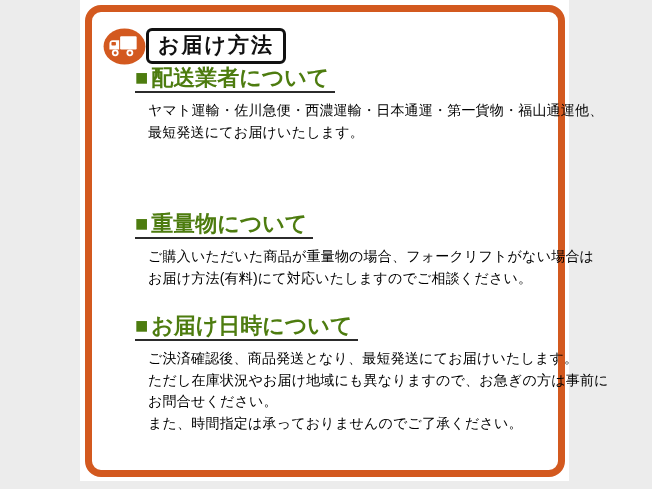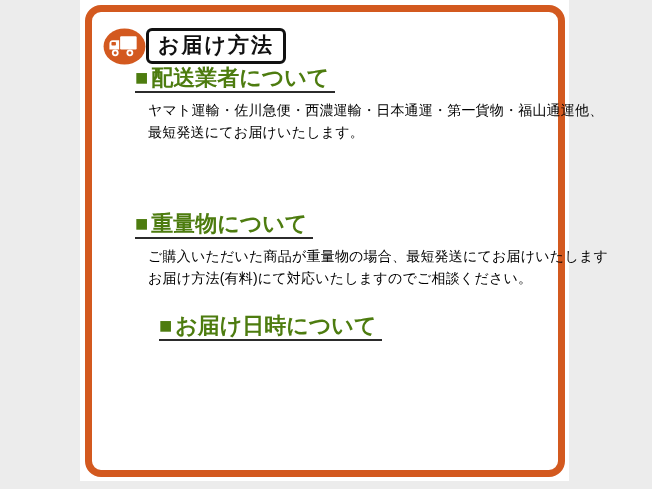--- a/index.html
+++ b/index.html
@@ -81,21 +81,21 @@
   .sec-body {
     margin: 7px 0 0 13px;
     font-size: 14px;
     line-height: 21.5px;
     color: #000000;
     letter-spacing: 0.2px;
   }
   .bl { white-space: nowrap; }
   .sec-1 { top: 68px; }
   .sec-2 { top: 178px; margin-top: 36px; }
-  .sec-3 { top: 316px; margin-left: 24px; }
+  .sec-3 { top: 316px; }
 </style>
 </head>
 <body>
 
 <div class="stage">
   <div class="card">
     <div class="frame"></div>
 
     <div class="header-row">
       <svg class="icon-circle" viewBox="0 0 44 38" aria-hidden="true">
@@ -119,22 +119,28 @@
       <div class="sec-h"><span class="bullet">■</span><span>配送業者について</span></div>
       <div class="sec-body">
         <div class="bl">ヤマト運輸・佐川急便・西濃運輸・日本通運・第一貨物・福山通運他、</div>
         <div class="bl">最短発送にてお届けいたします。</div>
       </div>
     </section>
 
     <section class="sec sec-2">
       <div class="sec-h"><span class="bullet">■</span><span>重量物について</span></div>
       <div class="sec-body">
-        <div class="bl">ご購入いただいた商品が重量物の場合、最短発送にてお届けいたします</div>
+        <div class="bl">ご購入いただいた商品が重量物の場合、フォークリフトがない場合は</div>
         <div class="bl">お届け方法(有料)にて対応いたしますのでご相談ください。</div>
       </div>
     </section>
 
     <section class="sec sec-3">
       <div class="sec-h"><span class="bullet">■</span><span>お届け日時について</span></div>
+      <div class="sec-body">
+        <div class="bl">ご決済確認後、商品発送となり、最短発送にてお届けいたします。</div>
+        <div class="bl">ただし在庫状況やお届け地域にも異なりますので、お急ぎの方は事前に</div>
+        <div class="bl">お問合せください。</div>
+        <div class="bl">また、時間指定は承っておりませんのでご了承ください。</div>
+      </div>
     </section>
   </div>
 </div>
 
 </body></html>

